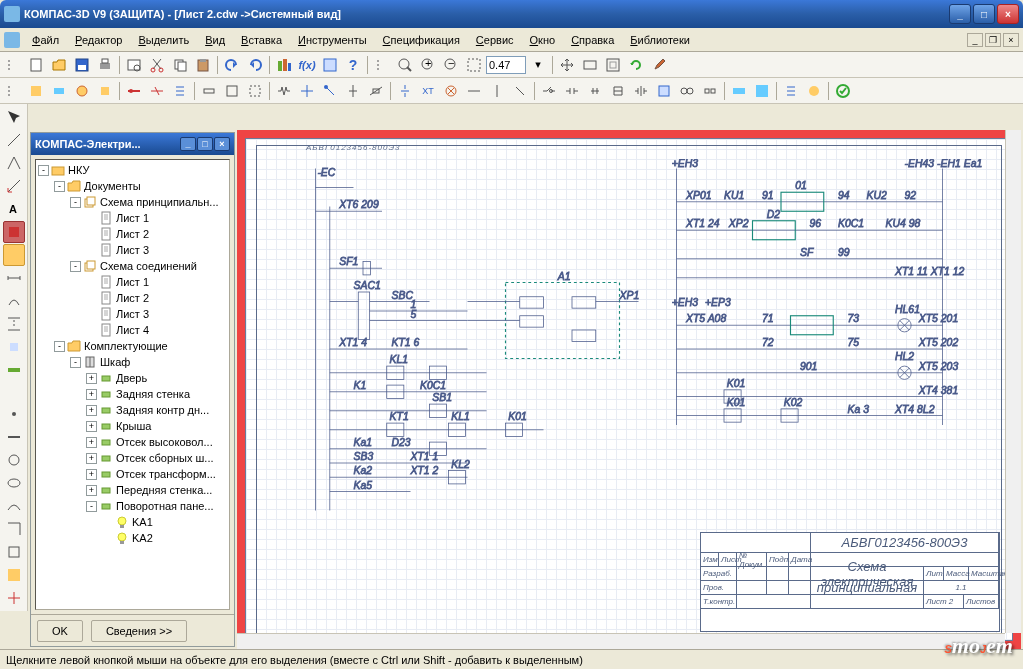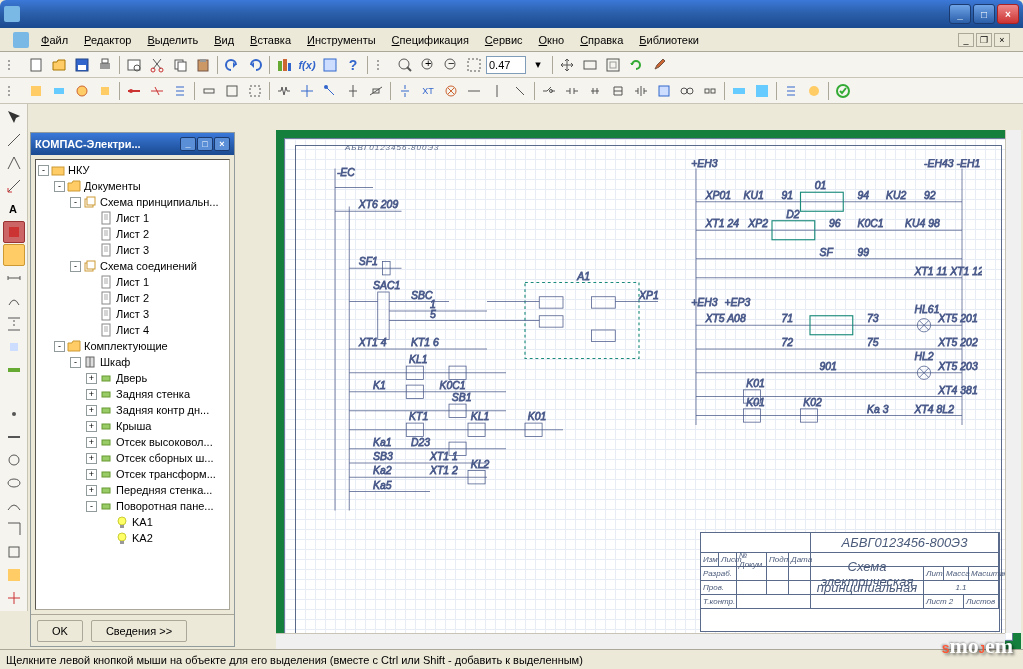--- a/index.html
+++ b/index.html
@@ -2,21 +2,21 @@
 <html><head>
 <meta charset="utf-8">
 <style>
 * { box-sizing: border-box; margin: 0; padding: 0; font-family: Tahoma, sans-serif; font-size: 11px; }
 body { width: 1023px; height: 669px; background: #ece9d8; overflow: hidden; position: relative; }
 .titlebar { height: 28px; background: linear-gradient(to bottom, #3b78d8 0%, #2a5ea8 50%, #1a4a90 100%); display: flex; align-items: center; padding: 0 4px; color: #fff; font-weight: bold; border-top-left-radius: 6px; border-top-right-radius: 6px; }
 .titlebar .icon { width: 16px; height: 16px; background: #7ab8e6; border-radius: 2px; margin-right: 4px; }
 .win-btns { margin-left: auto; display: flex; gap: 2px; }
 .win-btn { width: 22px; height: 20px; background: linear-gradient(to bottom, #6fa4e8, #2a5ea8); border: 1px solid #1a3a70; border-radius: 3px; color: #fff; display: flex; align-items: center; justify-content: center; font-weight: bold; font-size: 10px; cursor: pointer; }
 .win-btn.close { background: linear-gradient(to bottom, #e88, #c33); border-color: #a22; }
-.menubar { height: 24px; background: #ece9d8; display: flex; align-items: center; padding: 0 13px; border-bottom: 1px solid #aca899; }
+.menubar { height: 24px; background: #ece9d8; display: flex; align-items: center; padding: 0 4px; border-bottom: 1px solid #aca899; }
 .menubar span { padding: 2px 8px; cursor: pointer; }
 .menubar span:first-letter { text-decoration: underline; }
 .menubar .app-icon { width: 16px; height: 16px; background: #7ab8e6; border-radius: 2px; margin-right: 4px; }
 .menubar .mdi-btns { margin-left: auto; display: flex; gap: 2px; }
 .menubar .mdi-btn { width: 16px; height: 14px; border: 1px solid #aca899; background: #ece9d8; font-size: 9px; display: flex; align-items: center; justify-content: center; cursor: pointer; }
 .toolbar { height: 26px; background: #f5f4ef; display: flex; align-items: center; padding: 0 2px; border-bottom: 1px solid #c8c4b6; gap: 1px; }
 .tb-btn { width: 22px; height: 22px; border: 1px solid transparent; background: transparent; border-radius: 2px; display: flex; align-items: center; justify-content: center; cursor: pointer; }
 .tb-sep { width: 1px; height: 18px; background: #aca899; margin: 0 2px; }
 .tb-svg { width: 16px; height: 16px; }
 .zoom-input { width: 40px; height: 18px; border: 1px solid #7f9db9; background: #fff; font-size: 11px; padding: 0 2px; }
@@ -27,42 +27,43 @@
 .panel-title { height: 22px; background: linear-gradient(to bottom, #3b78d8, #1a4a90); color: #fff; display: flex; align-items: center; padding: 0 4px; font-weight: bold; }
 .panel-title .pbtns { margin-left: auto; display: flex; gap: 1px; }
 .panel-title .pbtn { width: 16px; height: 14px; background: #5a8fd8; border: 1px solid #1a3a70; border-radius: 2px; color: #fff; font-size: 9px; display: flex; align-items: center; justify-content: center; cursor: pointer; }
 .tree { flex: 1; background: #fff; border: 1px inset #aca899; margin: 4px; overflow: auto; padding: 2px; }
 .tree-node { display: flex; align-items: center; height: 16px; white-space: nowrap; cursor: pointer; }
 .tree-node .expander { width: 11px; height: 11px; border: 1px solid #919b9c; background: #fff; margin-right: 2px; font-size: 9px; display: flex; align-items: center; justify-content: center; color: #000; line-height: 1; }
 .tree-node .spacer { display: inline-block; }
 .tree-node .ticon { width: 14px; height: 14px; margin-right: 3px; display: inline-flex; align-items: center; justify-content: center; }
 .panel-bottom { height: 32px; border-top: 1px solid #aca899; display: flex; align-items: center; padding: 0 6px; gap: 8px; }
 .panel-bottom button { height: 22px; padding: 0 14px; border: 1px solid #aca899; background: #ece9d8; border-radius: 2px; cursor: pointer; font-size: 11px; }
-.canvas-area { flex: 1; background: #15803d; position: relative; overflow: hidden; margin-left: 39px; }
+.canvas-area { flex: 1; background: #ef4444; position: relative; overflow: hidden; }
 .drawing { position: absolute; top: 8px; left: 8px; right: 8px; bottom: 8px; background: #fff; border: 1px solid #6a7a9a; }
 .drawing::before { content: ""; position: absolute; inset: 0; background-image: linear-gradient(to right, #e8ecf4 1px, transparent 1px), linear-gradient(to bottom, #e8ecf4 1px, transparent 1px); background-size: 10px 10px; }
 .border-frame { position: absolute; top: 6px; left: 10px; right: 10px; bottom: 6px; border: 1px solid #5a6a8a; }
 .schematic { position: absolute; top: 20px; left: 30px; right: 30px; bottom: 120px; }
 .schematic svg { width: 100%; height: 100%; }
 .title-block { position: absolute; bottom: 8px; right: 12px; width: 300px; height: 100px; border: 1px solid #5a6a8a; background: #fff; }
 .title-block .row { border-bottom: 1px solid #5a6a8a; height: 14px; display: flex; }
 .title-block .cell { border-right: 1px solid #5a6a8a; padding: 0 2px; font-size: 8px; font-style: italic; color: #4a5a7a; display: flex; align-items: center; }
 .title-block .big { font-size: 13px; font-style: italic; text-align: center; justify-content: center; }
 .statusbar { position: absolute; bottom: 0; left: 0; right: 0; height: 20px; background: #ece9d8; border-top: 1px solid #aca899; display: flex; align-items: center; padding: 0 6px; }
 .drawing-label { position: absolute; top: 4px; left: 60px; font-size: 8px; font-style: italic; color: #5a6a8a; letter-spacing: 1px; }
-.watermark { position: absolute; bottom: 10px; right: 10px; font-family: 'Comic Sans MS', cursive; font-size: 22px; font-weight: bold; color: #fff; text-shadow: 2px 2px 3px rgba(0,0,0,0.5), -1px -1px 2px rgba(0,0,0,0.3); z-index: 100; }
+.watermark { position: absolute; bottom: 10px; right: 10px; font-family: 'Comic Sans MS', cursive; font-size: 22px; font-weight: bold; font-style: italic; color: #fff; text-shadow: 2px 2px 3px rgba(0,0,0,0.5), -1px -1px 2px rgba(0,0,0,0.3); z-index: 100; }
 .watermark .s { color: #ff5533; }
 .scroll-vert { position: absolute; top: 0; right: 0; width: 16px; bottom: 16px; background: #f0f0f0; border-left: 1px solid #c8c4b6; }
 .scroll-horz { position: absolute; bottom: 0; left: 0; right: 16px; height: 16px; background: #f0f0f0; border-top: 1px solid #c8c4b6; }
 </style>
 </head>
 <body>
 
 <div class="titlebar">
   <div class="icon"></div>
+  <span>КОМПАС-3D V9 (ЗАЩИТА) - [Лист 2.cdw -&gt;Системный вид]</span>
   <div class="win-btns">
     <div class="win-btn">_</div>
     <div class="win-btn">□</div>
     <div class="win-btn close">×</div>
   </div>
 </div>
 
 <div class="menubar">
   <div class="app-icon"></div>
   <span>Файл</span>

